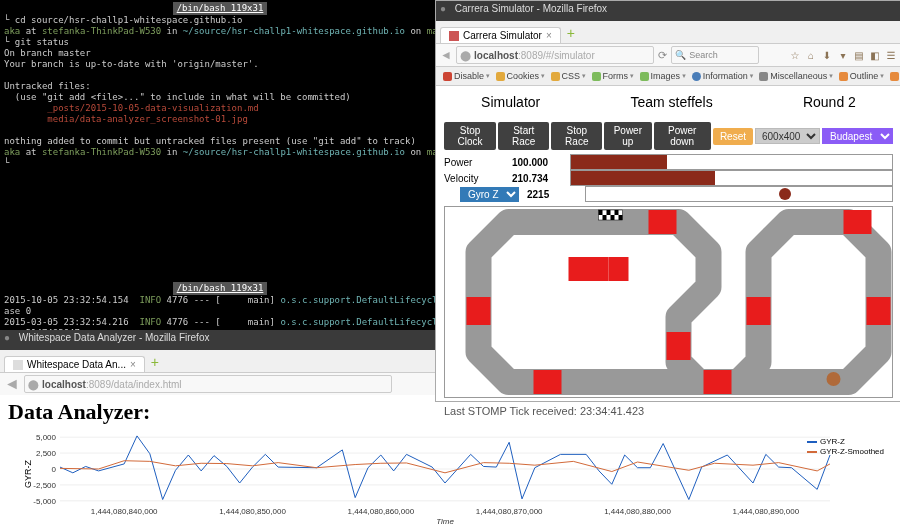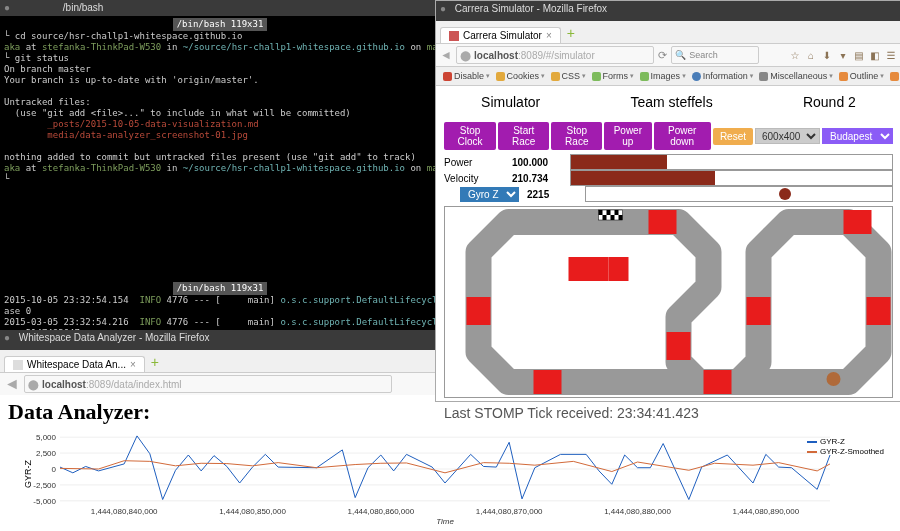--- a/index.html
+++ b/index.html
@@ -1,19 +1,19 @@
 <!DOCTYPE html>
 <html><head>
 <meta charset="utf-8">
 <style>
   html,body{margin:0;padding:0;width:900px;height:531px;font-family:sans-serif;background:#d6d6d6;overflow:hidden;}
   
   .term{position:absolute;background:#000;color:#bbb;font-family:monospace;font-size:9px;line-height:11px;}
   .term-title{background:#3a3a3a;color:#ddd;font-family:sans-serif;font-size:10px;height:16px;line-height:16px;padding:0 4px;}
-  .term-lbl{display:inline-block;background:#555;color:#fff;font-size:9px;padding:1px 4px;margin-top:2px;}
+  .term-lbl{display:inline-block;background:#555;color:#fff;font-size:9px;padding:1px 4px;margin-top:2px;text-decoration:underline;}
   .term-line{white-space:pre;padding:0 4px;}
   .gr{color:#7d9d5c;} .rd{color:#b94a3a;} .cy{color:#6fb3b3;} .wh{color:#ccc;} .gray{color:#888;}
   
   .fx-title{background:#3a3a3a;color:#ddd;font-size:10px;height:20px;line-height:16px;padding:0 4px;}
   .fx-tabs{background:#f0f0f0;height:22px;border-bottom:1px solid #ccc;display:flex;align-items:flex-end;padding-left:4px;}
   .fx-tab{background:#fff;font-size:10px;padding:2px 8px;border:1px solid #ccc;border-bottom:none;border-radius:3px 3px 0 0;display:flex;align-items:center;gap:4px;}
   .fx-close{color:#888;}
   .fx-newtab{color:#8ab839;font-size:14px;margin-left:6px;margin-bottom:2px;}
   .fx-url{background:#f8f8f8;height:22px;display:flex;align-items:center;padding:0 4px;gap:4px;border-bottom:1px solid #ccc;}
   .fx-urlbox{flex:none;width:190px;height:16px;border:1px solid #ccc;border-radius:2px;font-size:10px;padding:0 3px;display:flex;align-items:center;color:#555;}
@@ -42,40 +42,36 @@
   .chart svg{width:100%;height:100%;}
   .chart-ylabel{position:absolute;left:4px;top:40px;transform:rotate(-90deg);font-size:9px;}
   .legend{position:absolute;right:6px;top:8px;font-size:8px;line-height:10px;}
   .legend div{display:flex;align-items:center;gap:3px;}
   .lswatch{width:10px;height:2px;}
   
   .win-sim{position:absolute;left:435px;top:0;width:465px;height:400px;background:#fff;border:1px solid #aaa;}
   .sim-head{display:flex;justify-content:space-around;font-size:14px;padding:8px 0;}
   .sim-btns{display:flex;gap:2px;padding:4px 8px;align-items:center;}
   .btn{font-size:10px;padding:3px 7px;border:none;color:#fff;border-radius:2px;}
-  .b-blue{background:#a21caf;}.b-orange{background:#f0ad4e;}.b-gray{background:#ccc;color:#333;height:16px;font-size:10px;border:1px solid #bbb;padding:0 2px;}
+  .b-blue{background:#404040;}.b-orange{background:#f0ad4e;}.b-gray{background:#ccc;color:#333;height:16px;font-size:10px;border:1px solid #bbb;padding:0 2px;}
   .sim-rows{padding:0 8px;}
   .sim-row{display:flex;align-items:center;gap:8px;height:16px;font-size:10px;}
   .sim-row .lbl{width:60px;}.sim-row .val{width:50px;font-weight:bold;}
   .bar-outer{flex:1;height:14px;border:1px solid #999;position:relative;background:#fff;}
   .bar-inner{height:100%;background:#8b2a1a;}
   .gyro-sel{background:#337ab7;color:#fff;font-size:10px;padding:1px 4px;border:none;margin-left:16px;}
   .slider-dot{width:12px;height:12px;border-radius:50%;background:#8b2a1a;position:absolute;top:1px;}
   
   .track-box{margin:4px 8px;border:1px solid #999;height:190px;position:relative;background:#fff;}
-  .status{font-size:14px;padding:3px 8px;color:#555;}
+  .status{font-size:11px;padding:3px 8px;color:#555;}
 </style>
 </head>
 <body>
 
 <div class="term" style="left:0;top:0;width:440px;height:280px;">
-  <div class="term-title">
-    <span style="color:#888;margin-right:50px;">●</span>
-    <span>/bin/bash</span>
-  </div>
   <div style="text-align:center;"><span class="term-lbl">/bin/bash 119x31</span></div>
   <div id="term-top-body">
       <div class="term-line"><span class="wh">└ cd source/hsr-challp1-whitespace.github.io</span></div>
       <div class="term-line"><span class="gr">aka</span><span class="wh"> at </span><span class="gr">stefanka-ThinkPad-W530</span><span class="wh"> in </span><span class="cy">~/source/hsr-challp1-whitespace.github.io</span><span class="wh"> on </span><span class="gr">master</span><span class="rd">*</span></div>
       <div class="term-line"><span class="wh">└ git status</span></div>
       <div class="term-line"><span class="wh">On branch master</span></div>
       <div class="term-line"><span class="wh">Your branch is up-to-date with 'origin/master'.</span></div>
       <div class="term-line"><span class="wh"> </span></div>
       <div class="term-line"><span class="wh">Untracked files:</span></div>
       <div class="term-line"><span class="wh">  (use "git add &lt;file&gt;..." to include in what will be committed)</span></div>

